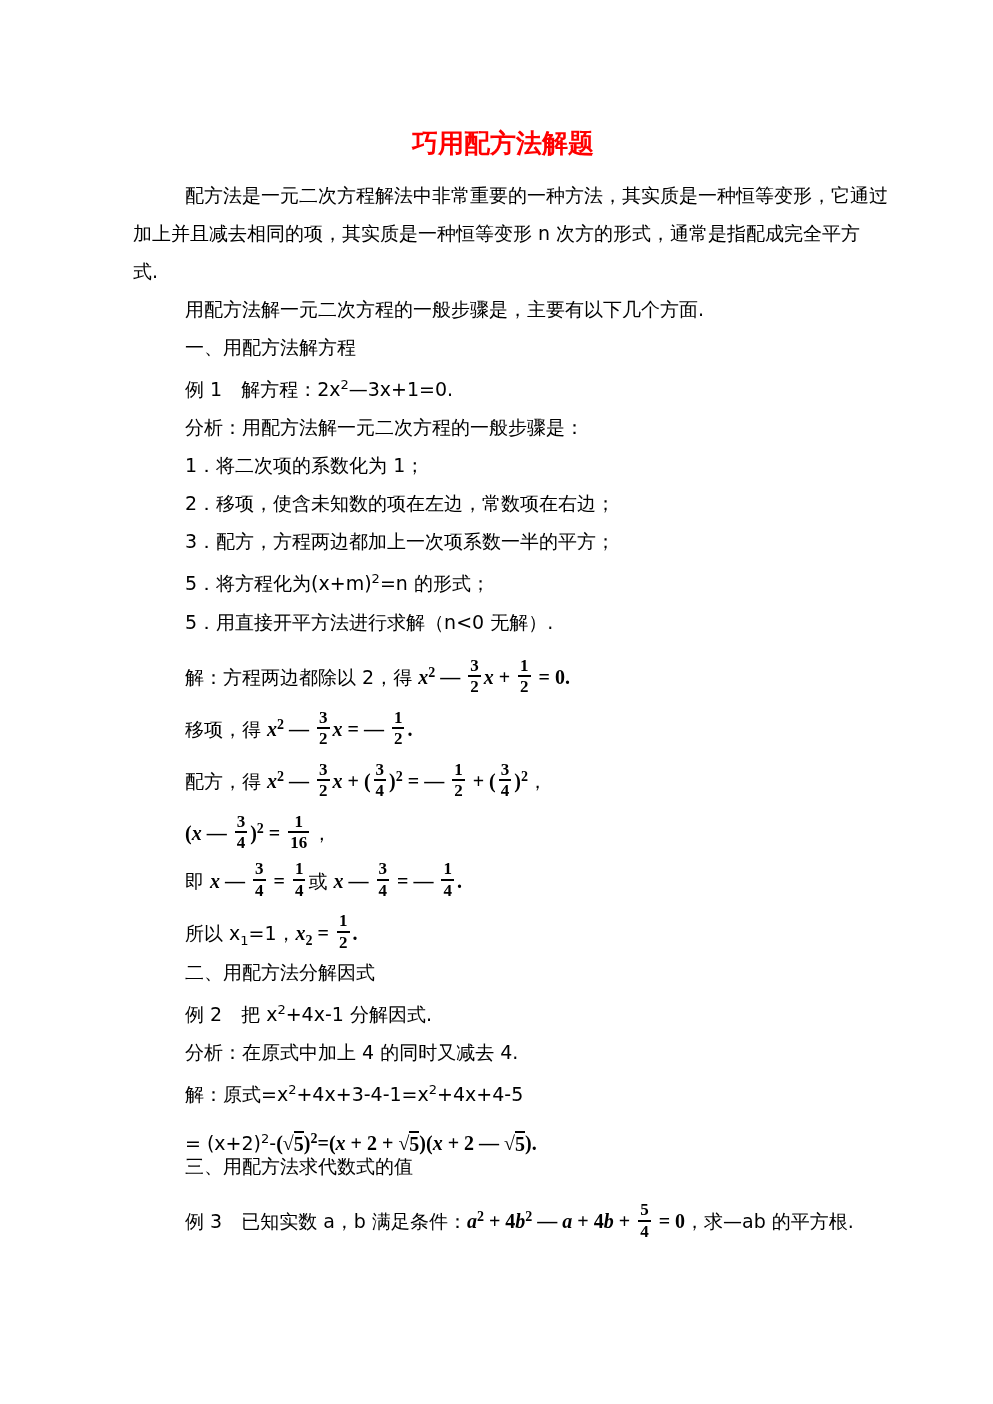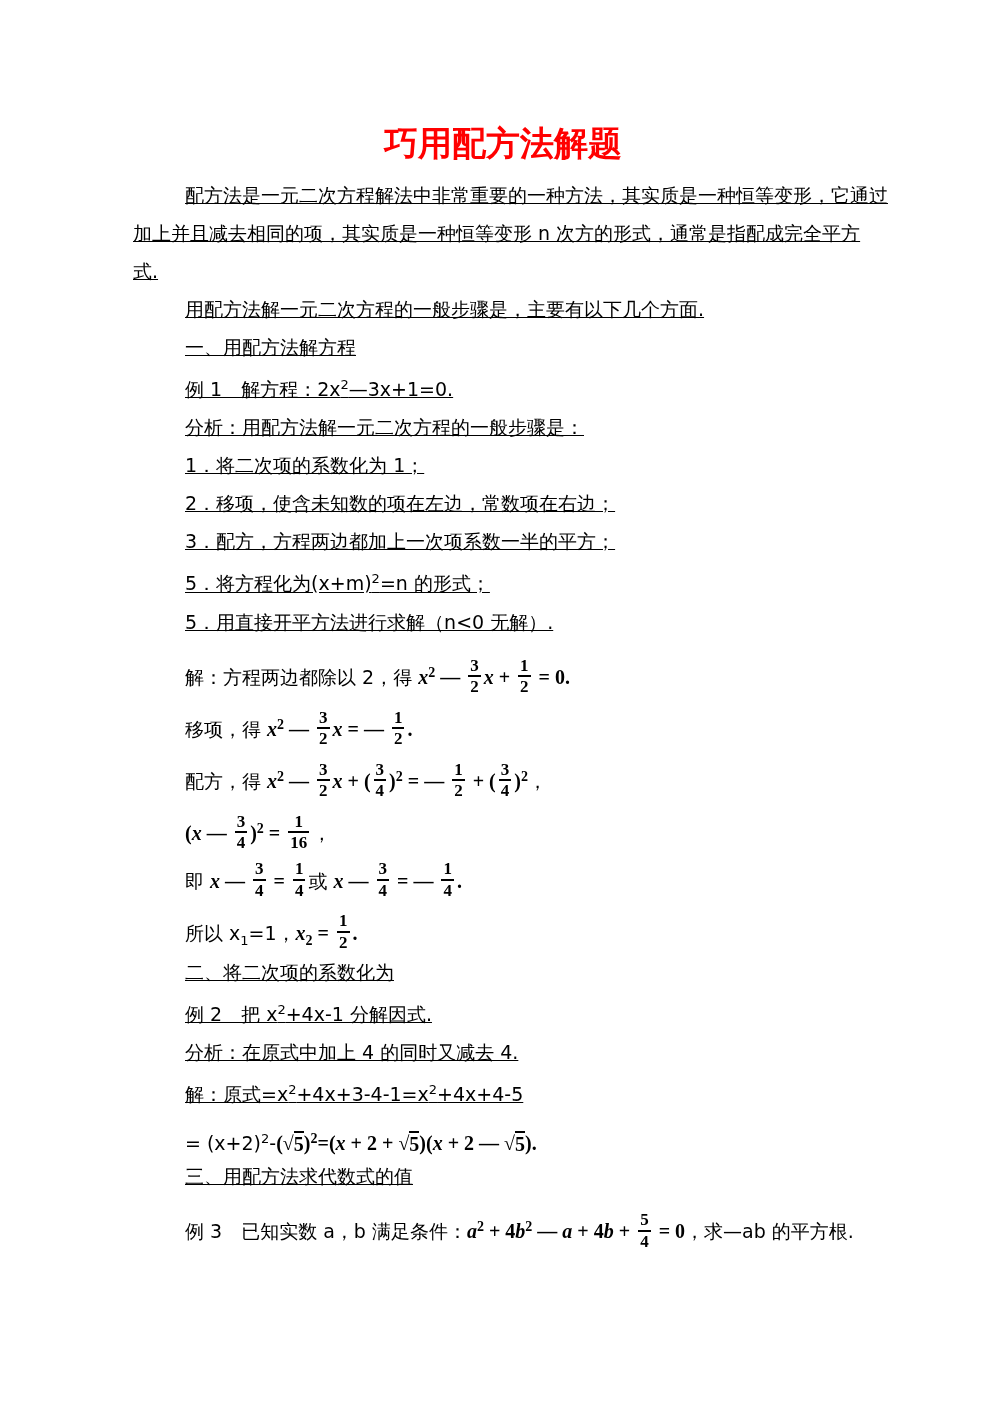--- a/index.html
+++ b/index.html
@@ -3,26 +3,26 @@
 <meta charset="utf-8">
 <style>
   html,body{margin:0;padding:0;}
   body{
     width:993px;height:1404px;background:#ffffff;color:#000000;
     font-family:"DejaVu Sans",sans-serif;overflow:hidden;
   }
   .doc{padding:128px 120px 0 133px;}
   .title{
     text-align:center;color:#ff0000;font-weight:bold;
-    font-size:34px;line-height:30px;margin:0 0 27px 0;
+    font-size:26px;line-height:30px;margin:0 0 27px 0;
   }
   .line{font-size:19px;white-space:pre;}
-  .p{line-height:20px;margin-bottom:18px;text-decoration:underline;}
+  .p{line-height:20px;margin-bottom:18px;}
   .f{height:46px;line-height:46px;margin-bottom:6px;}
-  .f2{height:34px;line-height:34px;margin-bottom:10px;}
+  .f2{height:34px;line-height:34px;}
   .indent{padding-left:52px;}
   .seg-txt{}
   .seg-b{font-family:"Liberation Serif",serif;font-weight:bold;font-size:20px;}
   .seg-bi{font-family:"Liberation Serif",serif;font-weight:bold;font-style:italic;font-size:20px;}
   sup.seg-sup{font-size:13px;}
   sub.seg-sub{font-size:13px;}
   sup.seg-bsup{font-family:"Liberation Serif",serif;font-weight:bold;font-size:14px;}
   sub.seg-bsub{font-family:"Liberation Serif",serif;font-weight:bold;font-size:14px;}
   .frac{
     display:inline-block;vertical-align:middle;text-align:center;
@@ -51,21 +51,21 @@
       <div class="line p indent"><span class="seg-txt">2．移项，使含未知数的项在左边，常数项在右边；</span></div>
       <div class="line p indent"><span class="seg-txt">3．配方，方程两边都加上一次项系数一半的平方；</span></div>
       <div class="line p indent"><span class="seg-txt">5．将方程化为(x+m)</span><sup class="seg-sup">2</sup><span class="seg-txt">=n 的形式；</span></div>
       <div class="line p indent"><span class="seg-txt">5．用直接开平方法进行求解（n&lt;0 无解）.</span></div>
       <div class="line f indent"><span class="seg-txt">解：方程两边都除以 2，得 </span><span class="seg-bi">x</span><sup class="seg-bsup">2</sup><span class="seg-b"> — </span><span class="frac"><span class="fn">3</span><span class="fd">2</span></span><span class="seg-bi">x</span><span class="seg-b"> + </span><span class="frac"><span class="fn">1</span><span class="fd">2</span></span><span class="seg-b"> = 0.</span></div>
       <div class="line f indent"><span class="seg-txt">移项，得 </span><span class="seg-bi">x</span><sup class="seg-bsup">2</sup><span class="seg-b"> — </span><span class="frac"><span class="fn">3</span><span class="fd">2</span></span><span class="seg-bi">x</span><span class="seg-b"> = — </span><span class="frac"><span class="fn">1</span><span class="fd">2</span></span><span class="seg-b">.</span></div>
       <div class="line f indent"><span class="seg-txt">配方，得 </span><span class="seg-bi">x</span><sup class="seg-bsup">2</sup><span class="seg-b"> — </span><span class="frac"><span class="fn">3</span><span class="fd">2</span></span><span class="seg-bi">x</span><span class="seg-b"> + (</span><span class="frac"><span class="fn">3</span><span class="fd">4</span></span><span class="seg-b">)</span><sup class="seg-bsup">2</sup><span class="seg-b"> = — </span><span class="frac"><span class="fn">1</span><span class="fd">2</span></span><span class="seg-b"> + (</span><span class="frac"><span class="fn">3</span><span class="fd">4</span></span><span class="seg-b">)</span><sup class="seg-bsup">2</sup><span class="seg-txt">，</span></div>
       <div class="line f indent"><span class="seg-b">(</span><span class="seg-bi">x</span><span class="seg-b"> — </span><span class="frac"><span class="fn">3</span><span class="fd">4</span></span><span class="seg-b">)</span><sup class="seg-bsup">2</sup><span class="seg-b"> = </span><span class="frac"><span class="fn">1</span><span class="fd">16</span></span><span class="seg-txt">，</span></div>
       <div class="line f indent"><span class="seg-txt">即 </span><span class="seg-bi">x</span><span class="seg-b"> — </span><span class="frac"><span class="fn">3</span><span class="fd">4</span></span><span class="seg-b"> = </span><span class="frac"><span class="fn">1</span><span class="fd">4</span></span><span class="seg-txt">或 </span><span class="seg-bi">x</span><span class="seg-b"> — </span><span class="frac"><span class="fn">3</span><span class="fd">4</span></span><span class="seg-b"> = — </span><span class="frac"><span class="fn">1</span><span class="fd">4</span></span><span class="seg-b">.</span></div>
       <div class="line f indent"><span class="seg-txt">所以 x</span><sub class="seg-sub">1</sub><span class="seg-txt">=1，</span><span class="seg-bi">x</span><sub class="seg-bsub">2</sub><span class="seg-b"> = </span><span class="frac"><span class="fn">1</span><span class="fd">2</span></span><span class="seg-b">.</span></div>
-      <div class="line p indent"><span class="seg-txt">二、将二次项的系数化为</span></div>
+      <div class="line p indent"><span class="seg-txt">二、用配方法分解因式</span></div>
       <div class="line p indent"><span class="seg-txt">例 2　把 x</span><sup class="seg-sup">2</sup><span class="seg-txt">+4x-1 分解因式.</span></div>
       <div class="line p indent"><span class="seg-txt">分析：在原式中加上 4 的同时又减去 4.</span></div>
       <div class="line p indent"><span class="seg-txt">解：原式=x</span><sup class="seg-sup">2</sup><span class="seg-txt">+4x+3-4-1=x</span><sup class="seg-sup">2</sup><span class="seg-txt">+4x+4-5</span></div>
       <div class="line f2 indent"><span class="seg-txt">= (x+2)</span><sup class="seg-sup">2</sup><span class="seg-txt">-</span><span class="seg-b">(</span><span class="seg-sqrt"><span>√</span><span class="rad">5</span></span><span class="seg-b">)</span><sup class="seg-bsup">2</sup><span class="seg-b">=(</span><span class="seg-bi">x</span><span class="seg-b"> + 2 + </span><span class="seg-sqrt"><span>√</span><span class="rad">5</span></span><span class="seg-b">)(</span><span class="seg-bi">x</span><span class="seg-b"> + 2 — </span><span class="seg-sqrt"><span>√</span><span class="rad">5</span></span><span class="seg-b">).</span></div>
       <div class="line p indent"><span class="seg-txt">三、用配方法求代数式的值</span></div>
       <div class="line f indent"><span class="seg-txt">例 3　已知实数 a，b 满足条件：</span><span class="seg-bi">a</span><sup class="seg-bsup">2</sup><span class="seg-b"> + 4</span><span class="seg-bi">b</span><sup class="seg-bsup">2</sup><span class="seg-b"> — </span><span class="seg-bi">a</span><span class="seg-b"> + 4</span><span class="seg-bi">b</span><span class="seg-b"> + </span><span class="frac"><span class="fn">5</span><span class="fd">4</span></span><span class="seg-b"> = 0</span><span class="seg-txt">，求—ab 的平方根.</span></div>
     </div>
 </div>
 
 </body></html>

